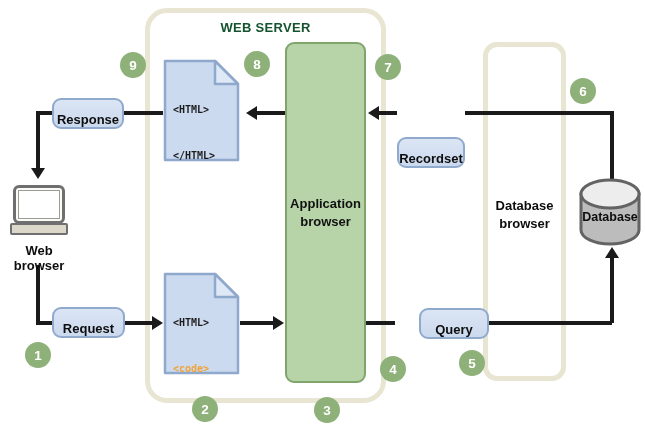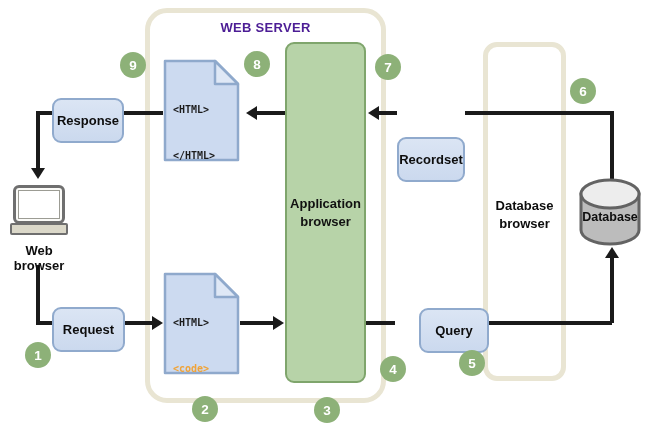--- a/index.html
+++ b/index.html
@@ -8,36 +8,36 @@
     font-family:"Liberation Sans",sans-serif;overflow:hidden;color:#111;
   }
   
   .beige-container{
     position:absolute;background:#fff;box-sizing:border-box;
     border:5px solid var(--container-border,#e9e5d3);
   }
   .web-server{left:145px;top:8px;width:241px;height:395px;border-radius:22px;}
   .db-driver{left:483px;top:42px;width:83px;height:339px;border-radius:14px;}
   .ws-title{position:absolute;top:7px;left:0;right:0;text-align:center;
-    font-weight:bold;font-size:13px;letter-spacing:.3px;color:#4c1d95;}
+    font-weight:bold;font-size:13px;letter-spacing:.3px;color:#14532d;}
   .dd-label{position:absolute;top:150px;left:0;right:0;text-align:center;
     font-weight:bold;font-size:13px;line-height:18px;color:#0d0d0d;}
   
   .app-server{
     position:absolute;left:285px;top:42px;width:81px;height:341px;box-sizing:border-box;
     background:var(--app-fill,#b7d3a8);border:2px solid var(--app-border,#7fa56c);
     border-radius:9px;display:flex;flex-direction:column;align-items:center;justify-content:center;
     font-weight:bold;font-size:13px;line-height:18px;text-align:center;
   }
   
   .flow-box{
-    position:absolute;height:45px;box-sizing:border-box;border-radius:9px;
+    position:absolute;height:31px;box-sizing:border-box;border-radius:9px;
     background:linear-gradient(180deg,var(--box-fill-top,#dbe5f4),var(--box-fill-bottom,#cbd9ee));
     border:2px solid var(--box-border,#90aacd);
-    display:flex;align-items:center;justify-content:center;
+    display:flex;align-items:flex-end;justify-content:center;
     font-weight:bold;font-size:13px;color:#0d0d0d;
   }
   .box-response{left:52px;top:98px;width:72px;}
   .box-request{left:52px;top:307px;width:73px;}
   .box-recordset{left:397px;top:97px;width:68px;margin-top:40px;}
   .box-query{left:419px;top:308px;width:70px;}
   
   .badge{
     position:absolute;width:26px;height:26px;border-radius:50%;
     background:var(--accent-green,#8db178);color:#fff;font-weight:bold;font-size:13.5px;

